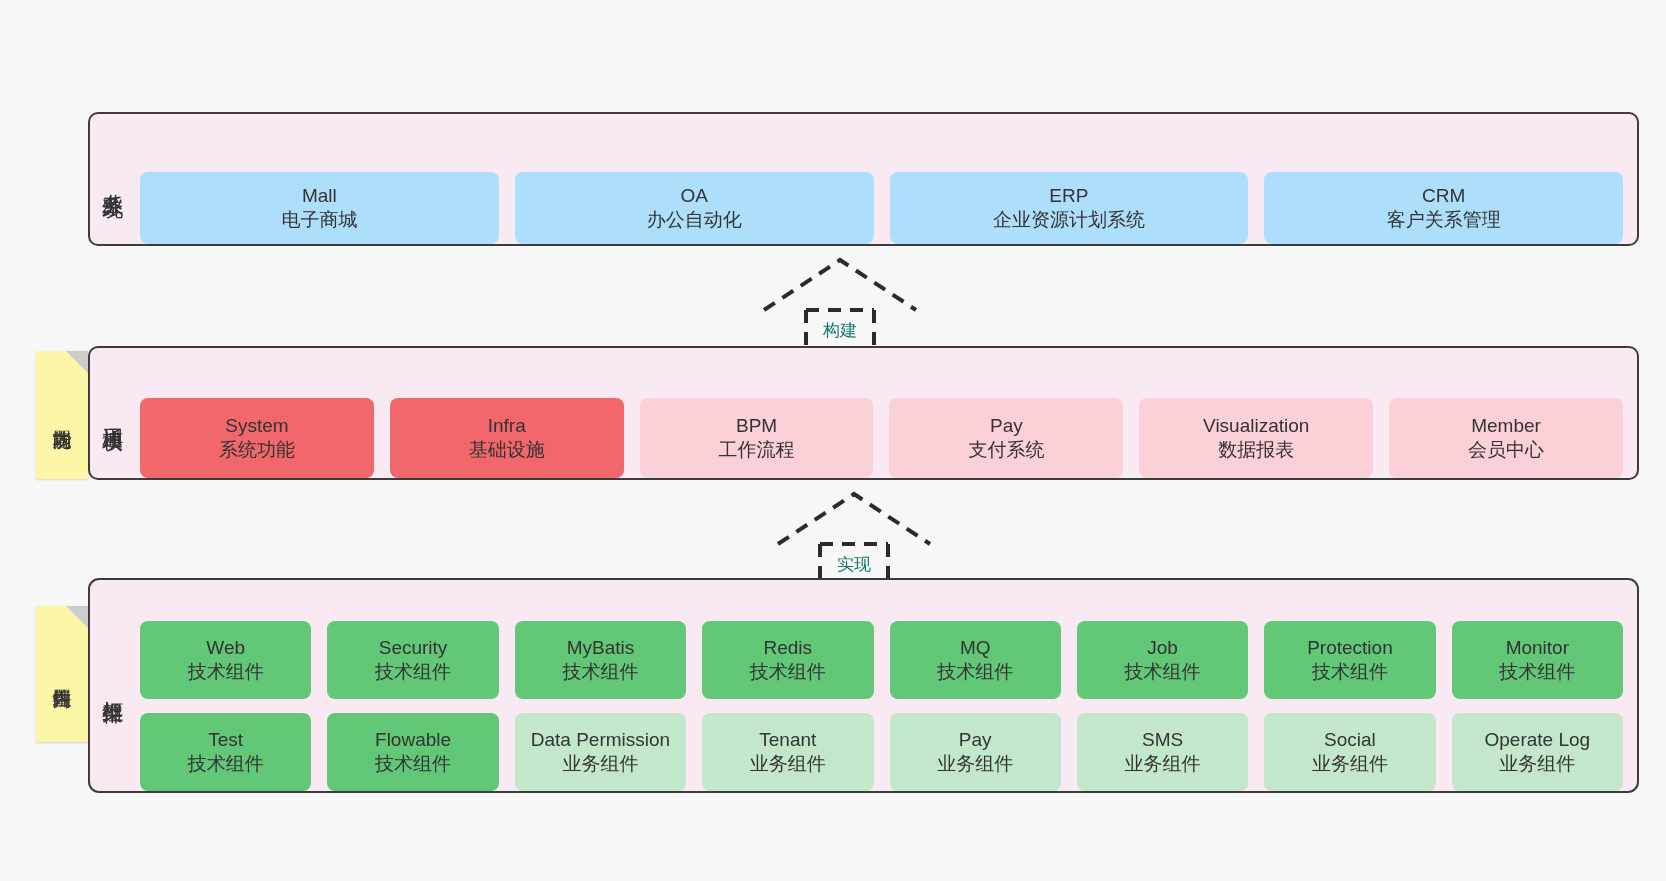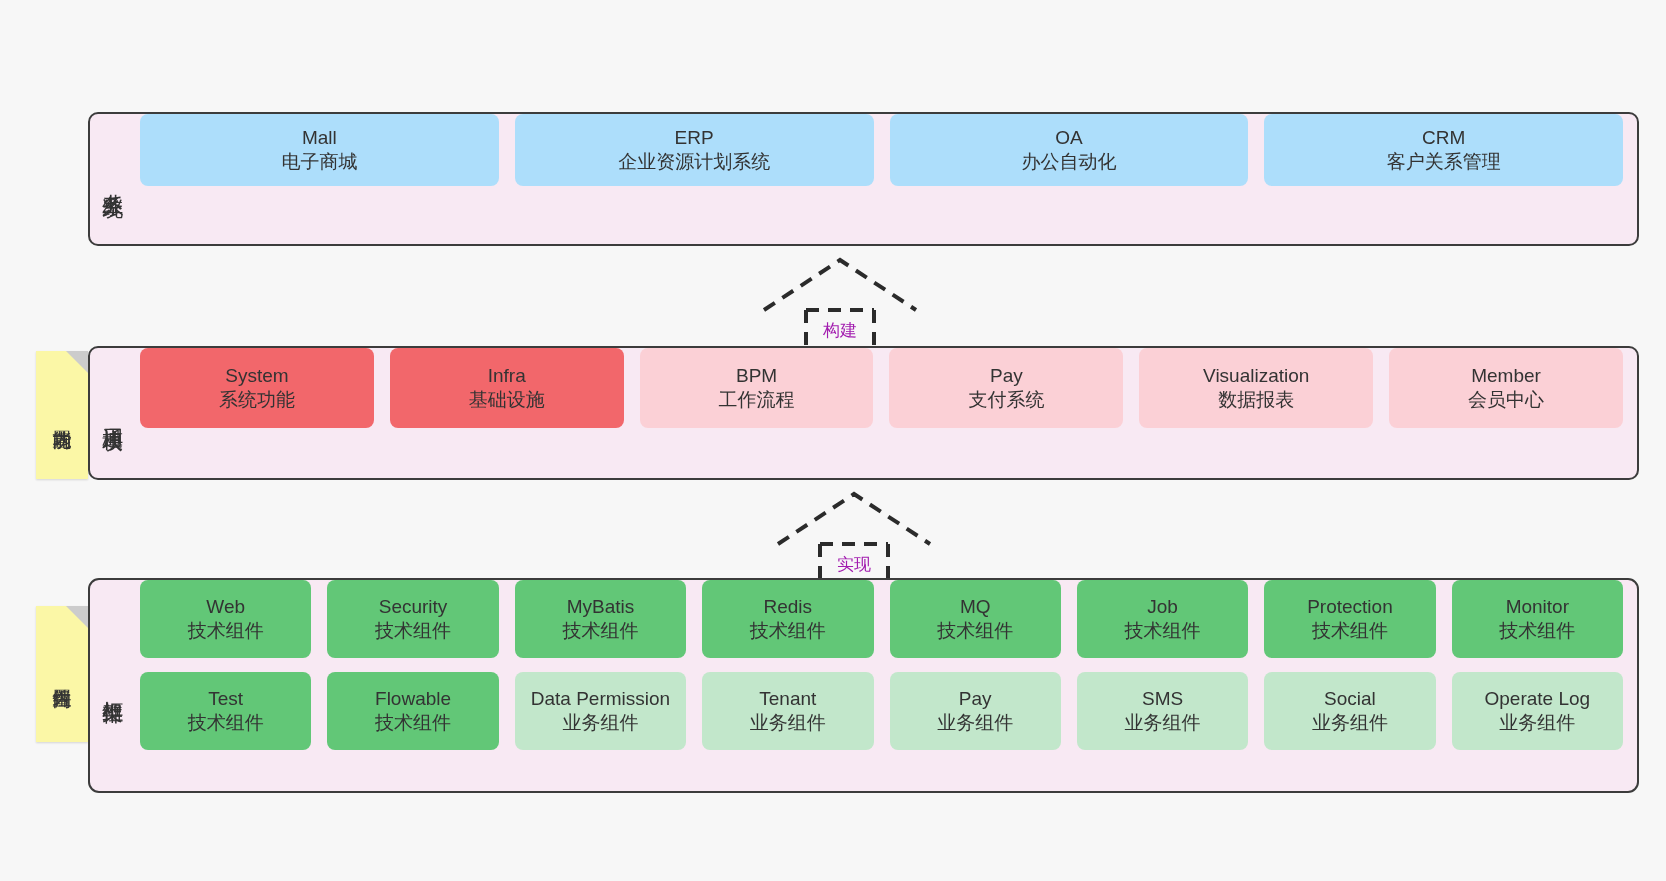--- a/index.html
+++ b/index.html
@@ -47,22 +47,22 @@
     color: #333333;
     writing-mode: vertical-rl;
     text-orientation: upright;
     white-space: nowrap;
     user-select: none;
   }
   .layer-body {
     flex: 1 1 auto;
     display: flex;
     flex-direction: column;
-    justify-content: flex-start;
-    padding: 0 14px 0 4px;
+    justify-content: flex-end;
+    padding: 17px 14px 0 4px;
   }
   .row {
     display: flex;
     flex-direction: row;
     align-items: stretch;
     gap: 16px;
   }
   .row + .row { margin-top: 14px; }
 
   
@@ -133,47 +133,47 @@
     width: 160px;
     height: 92px;
   }
   .arrow svg { display: block; width: 160px; height: 92px; }
   .arrow-label {
     position: absolute;
     left: 0; right: 0;
     bottom: 6px;
     text-align: center;
     font-size: 17px;
-    color: #a21caf;
+    color: #0f766e;
     background: transparent;
     user-select: none;
   }
   #arrow-build    { left: 760px; top: 256px; }
   #arrow-implement{ left: 774px; top: 490px; }
 </style>
 </head>
 <body>
 
 <div class="canvas">
 
   <div class="layer" id="layer-business">
     <div class="layer-label">业务系统</div>
     <div class="layer-body">
       <div class="row">
         <div class="card c-blue">
           <span class="t1">Mall</span>
           <span class="t2">电子商城</span>
         </div>
         <div class="card c-blue">
+          <span class="t1">OA</span>
+          <span class="t2">办公自动化</span>
+        </div>
+        <div class="card c-blue">
           <span class="t1">ERP</span>
           <span class="t2">企业资源计划系统</span>
-        </div>
-        <div class="card c-blue">
-          <span class="t1">OA</span>
-          <span class="t2">办公自动化</span>
         </div>
         <div class="card c-blue">
           <span class="t1">CRM</span>
           <span class="t2">客户关系管理</span>
         </div>
       </div>
     </div>
   </div>
 
   <div class="arrow" id="arrow-build">

